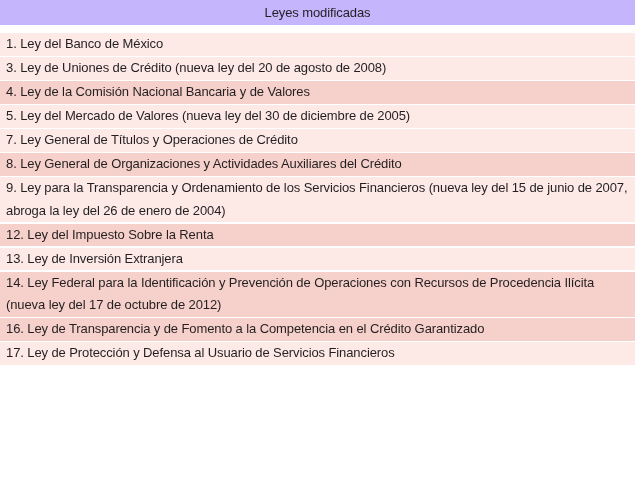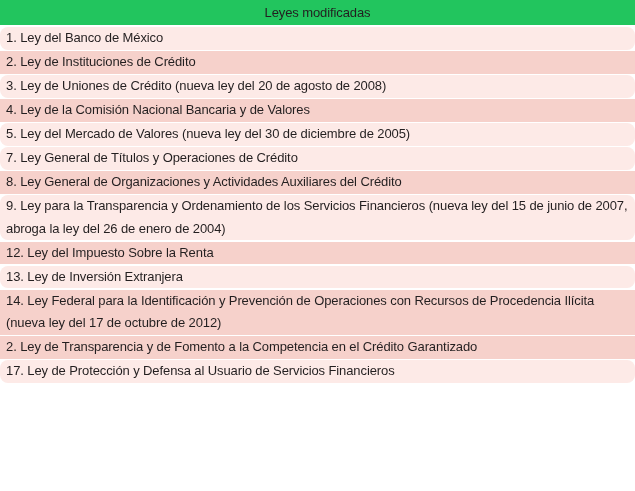--- a/index.html
+++ b/index.html
@@ -7,43 +7,42 @@
   .table {
     width: 635px;
     font-family: "Liberation Sans", sans-serif;
     font-size: 13px;
     color: #231f20;
     letter-spacing: -0.1px;
   }
   .header {
     height: 25px;
     line-height: 25px;
-    background: #22c55e;
+    background: #c4b5fd;
     text-align: center;
-    margin-bottom: 2px;
+    margin-bottom: 8px;
   }
   .row {
     padding: 0 0 0 6px;
     line-height: 22.5px;
     margin-bottom: 1.5px;
   }
-  .row.light { background: #fdeae7; border-radius: 8px; }
+  .row.light { background: #fdeae7; }
   .row.dark  { background: #f6d1cb; }
 </style>
 </head>
 <body>
 
 <div class="table">
   <div class="header">Leyes modificadas</div>
   <div class="row light">1. Ley del Banco de México</div>
-  <div class="row dark">2. Ley de Instituciones de Crédito</div>
   <div class="row light">3. Ley de Uniones de Crédito (nueva ley del 20 de agosto de 2008)</div>
   <div class="row dark">4. Ley de la Comisión Nacional Bancaria y de Valores</div>
   <div class="row light">5. Ley del Mercado de Valores (nueva ley del 30 de diciembre de 2005)</div>
   <div class="row light">7. Ley General de Títulos y Operaciones de Crédito</div>
   <div class="row dark">8. Ley General de Organizaciones y Actividades Auxiliares del Crédito</div>
   <div class="row light">9. Ley para la Transparencia y Ordenamiento de los Servicios Financieros (nueva ley del 15 de junio de 2007, abroga la ley del 26 de enero de 2004)</div>
   <div class="row dark">12. Ley del Impuesto Sobre la Renta</div>
   <div class="row light">13. Ley de Inversión Extranjera</div>
   <div class="row dark">14. Ley Federal para la Identificación y Prevención de Operaciones con Recursos de Procedencia Ilícita (nueva ley del 17 de octubre de 2012)</div>
-  <div class="row dark">2. Ley de Transparencia y de Fomento a la Competencia en el Crédito Garantizado</div>
+  <div class="row dark">16. Ley de Transparencia y de Fomento a la Competencia en el Crédito Garantizado</div>
   <div class="row light">17. Ley de Protección y Defensa al Usuario de Servicios Financieros</div>
 </div>
 
 </body></html>

